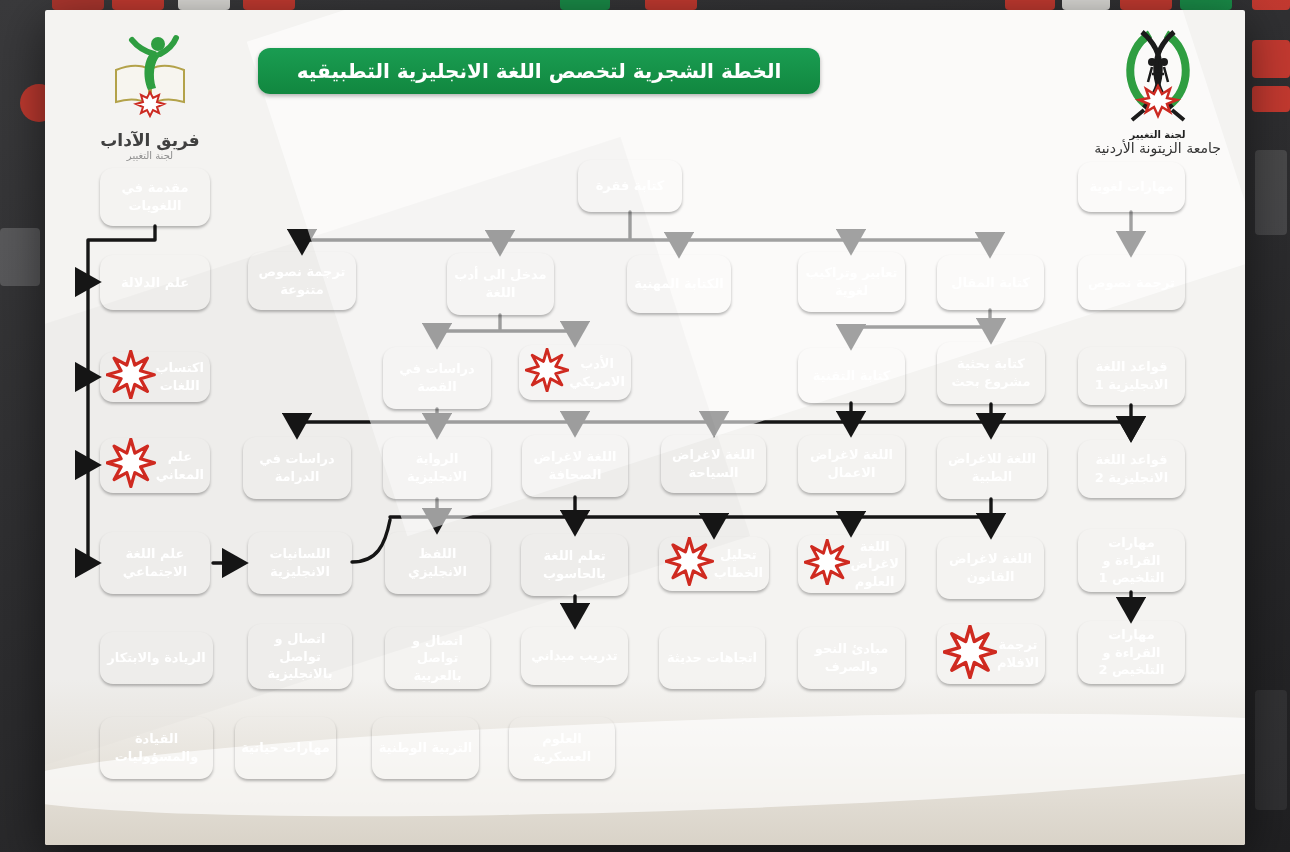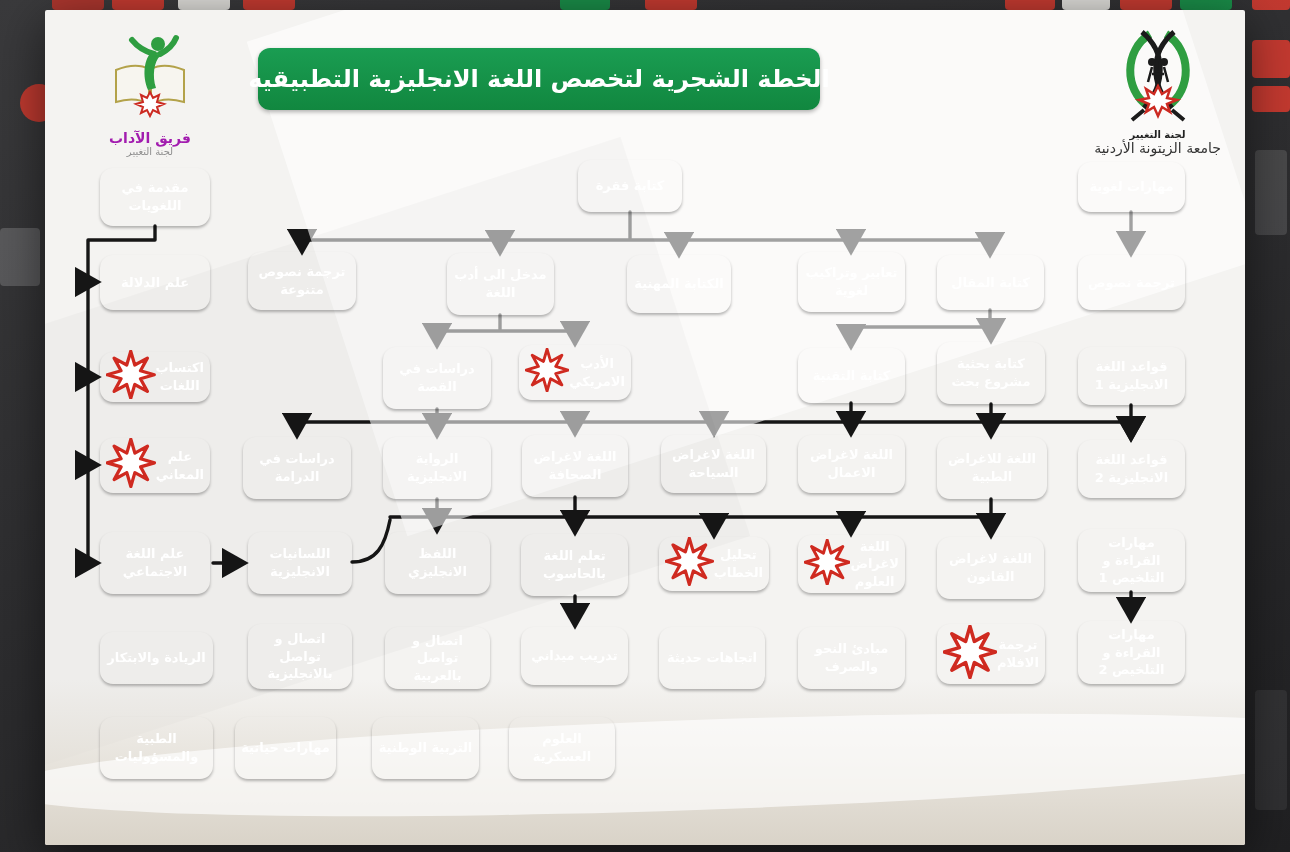--- a/index.html
+++ b/index.html
@@ -21,30 +21,30 @@
   }
   .deco{position:absolute;pointer-events:none;}
   .deco-a{left:260px;top:-120px;width:900px;height:520px;background:rgba(255,255,255,.6);transform:rotate(-18deg);}
   .deco-b{left:-140px;top:240px;width:800px;height:420px;background:rgba(0,0,0,.025);transform:rotate(-18deg);}
   .deco-band{left:0;right:0;bottom:0;height:165px;
     background:linear-gradient(180deg,rgba(230,226,219,0) 0%,rgba(226,221,212,.85) 60%,#d9d3c8 100%);}
   .deco-band::after{content:"";position:absolute;left:-50px;bottom:35px;width:1400px;height:90px;
     background:rgba(255,255,255,.65);border-radius:50%;transform:rotate(-2deg);}
   
   .title-banner{
-    position:absolute;left:213px;top:38px;width:562px;height:62px;z-index:4;
+    position:absolute;left:213px;top:38px;width:562px;height:46px;z-index:4;
     background:linear-gradient(180deg,#1a9d52,#11873f);border-radius:12px;
     display:flex;align-items:center;justify-content:center;
-    color:#fff;font-weight:bold;font-size:24px;white-space:nowrap;
+    color:#fff;font-weight:bold;font-size:20px;white-space:nowrap;
     box-shadow:0 2px 4px rgba(0,0,0,.3);
   }
   
   .logo{position:absolute;z-index:4;text-align:center;}
   .logo-left{left:40px;top:22px;width:130px;}
-  .logo-left .t1{color:#a21caf;font-weight:bold;font-size:14px;margin-top:2px;}
+  .logo-left .t1{color:#404040;font-weight:bold;font-size:17px;margin-top:2px;}
   .logo-left .t2{color:#8e8e8e;font-size:10px;}
   .logo-right{left:1045px;top:18px;width:135px;}
   .logo-right .t1{color:#222;font-weight:bold;font-size:10px;margin-top:1px;}
   .logo-right .t2{color:#333;font-size:14px;}
   
   .node{
     position:absolute;z-index:3;border-radius:13px;display:flex;align-items:center;justify-content:center;
     color:#fff;font-weight:bold;font-size:13px;line-height:1.35;text-align:center;padding:3px 6px;
     box-sizing:border-box;box-shadow:0 2px 3px rgba(0,0,0,.28);
   }
@@ -305,21 +305,21 @@
       <span>ترجمة الافلام</span>
       <span class="star-badge"><svg width="100%" height="100%" viewBox="0 0 40 40">
           <polygon points="20,1 23.25,12.15 33.43,6.57 27.85,16.75 39,20 27.85,23.25 33.43,33.43 23.25,27.85 20,39 16.75,27.85 6.57,33.43 12.15,23.25 1,20 12.15,16.75 6.57,6.57 16.75,12.15" fill="#ffffff" stroke="#cf2a20" stroke-width="2.6" stroke-linejoin="round"></polygon>
         </svg></span>
     </div>
   <div class="node green" style="left:1033px;top:611px;width:107px;height:63px;">
       <span>مهارات القراءة و التلخيص 2</span>
     </div>
 
   <div class="node navy" style="left:55px;top:707px;width:113px;height:62px;">
-      <span>الطبية والمسؤوليات</span>
+      <span>القيادة والمسؤوليات</span>
     </div>
   <div class="node navy" style="left:190px;top:707px;width:101px;height:62px;">
       <span>مهارات حياتية</span>
     </div>
   <div class="node navy" style="left:327px;top:707px;width:107px;height:62px;">
       <span>التربية الوطنية</span>
     </div>
   <div class="node navy" style="left:464px;top:707px;width:106px;height:62px;">
       <span>العلوم العسكرية</span>
     </div>

